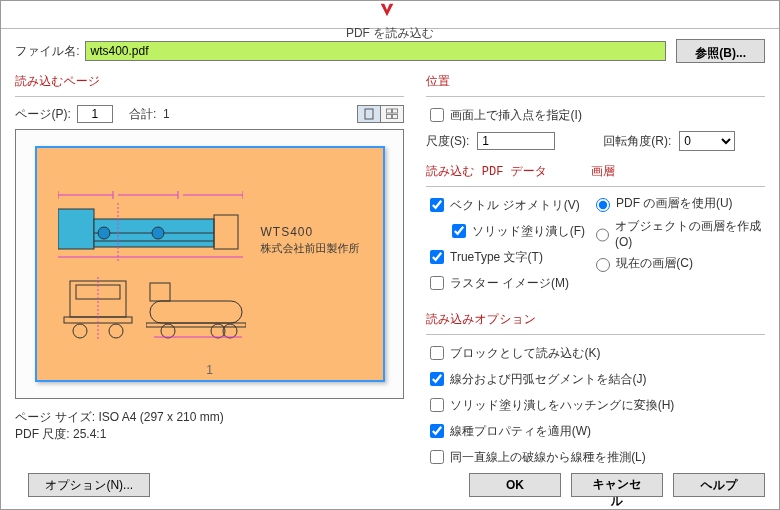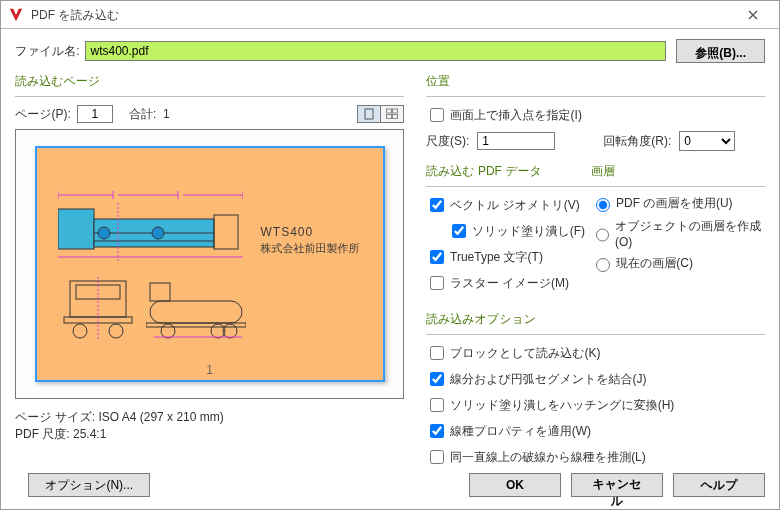--- a/index.html
+++ b/index.html
@@ -1,31 +1,31 @@
 <!DOCTYPE html>
 <html><head>
 <meta charset="utf-8">
 <style>
   * { box-sizing: border-box; font-family: "Yu Gothic UI", "Meiryo UI", "MS Gothic", sans-serif; font-size: 12px; }
   body { margin:0; background:#fff; width:780px; height:510px; overflow:hidden; color:#333; }
   .dialog { position:relative; width:780px; height:510px; background:#fff; border:1px solid #999; }
-  .titlebar { height:28px; line-height:28px; padding:0 6px; background:#fff; border-bottom:1px solid #b8b8b8; display:flex; align-items:center; }
+  .titlebar { height:28px; line-height:28px; padding:0 6px; background:#fff; border-bottom:1px solid #b8b8b8; display:flex; align-items:center;flex-direction:column; }
   .titlebar .appicon { width:18px; height:18px; margin-right:6px; display:flex; align-items:center; justify-content:center; }
   .titlebar .title { flex:1; font-size:12px; color:#444; }
   .titlebar .closebtn { width:40px; height:26px; display:flex; align-items:center; justify-content:center; cursor:pointer; color:#555; }
   .closebtn svg { width:10px; height:10px; }
   .body { position:absolute; top:28px; left:0; right:0; bottom:0; padding:10px 14px 12px 14px; }
   .filerow { display:flex; align-items:center; margin-bottom:10px; }
   .filerow label { margin-right:6px; }
   .filerow input[type=text] { flex:1; height:20px; border:1px solid #7a7a7a; padding:1px 4px; background:#bef264; }
   .filerow button { margin-left:10px; height:24px; padding:5px 18px; border:1px solid #7a7a7a; background:#e1e1e1; cursor:pointer;font-weight:bold; }
   .cols { display:flex; height:400px; }
   .leftcol { width:405px; padding-right:16px; }
   .rightcol { flex:1; padding-left:6px; }
-  .section-title { margin-bottom:6px; color:#4d7c0f; }
+  .section-title { margin-bottom:6px; color:#b91c1c;font-family:Liberation Mono, monospace; }
   .hr { border-top:1px solid #c0c0c0; margin:2px 0 8px 0; }
   .pagectrl { display:flex; align-items:center; margin-bottom:6px; }
   .pagectrl .lbl { margin-right:6px; }
   .pagectrl input { width:36px; height:18px; text-align:center; border:1px solid #7a7a7a; }
   .pagectrl .total { margin-left:16px; }
   .viewbtns { margin-left:auto; display:flex; }
   .viewbtn { width:24px; height:18px; border:1px solid #7a7a7a; background:#f4f4f4; display:flex; align-items:center; justify-content:center; cursor:pointer; }
   .viewbtn + .viewbtn { margin-left:-1px; }
   .viewbtn.active { background:#d8e4f0; }
   .viewbtn svg { width:14px; height:12px; }

